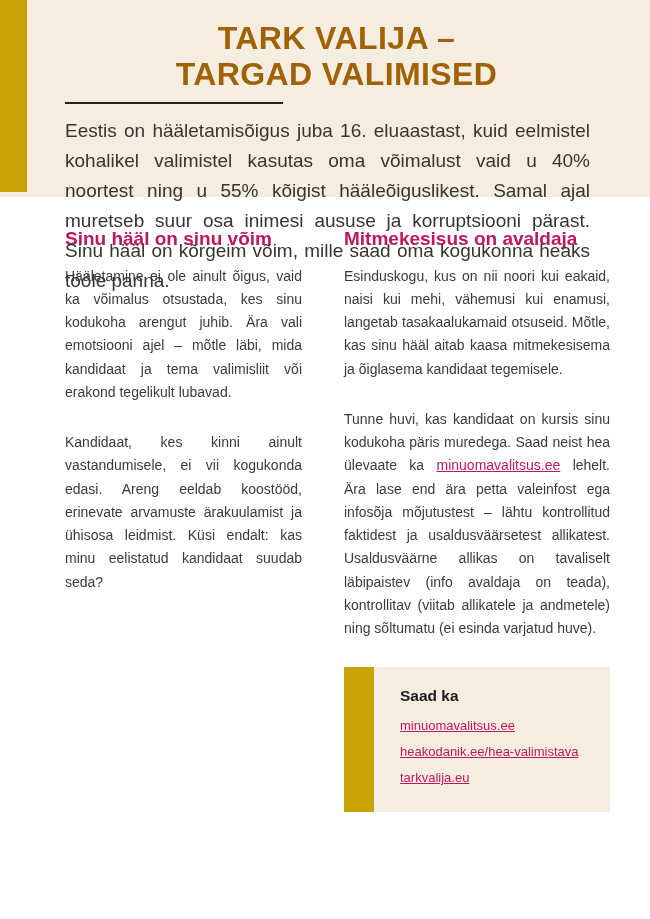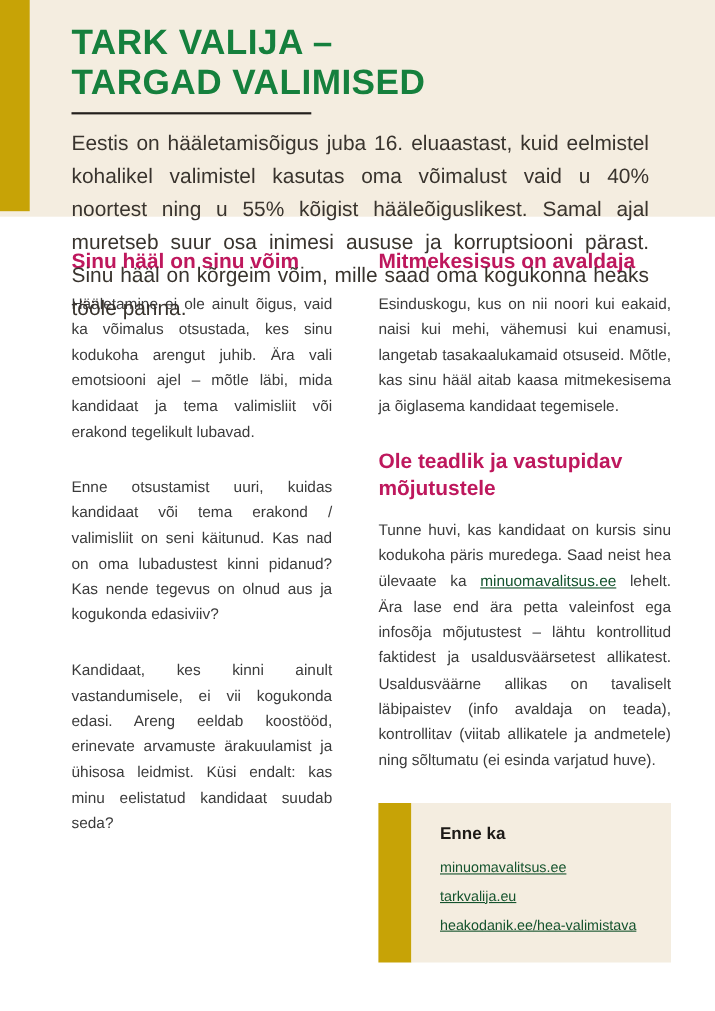--- a/index.html
+++ b/index.html
@@ -26,22 +26,23 @@
     left: 0; top: 0;
     width: 27px;
     height: 192px;
     background: #c7a306;
   }
   h1.page-title {
     font-size: 32px;
     line-height: 1.13;
     font-weight: 800;
     letter-spacing: 0.4px;
-    color: #15803d;
+    color: #a16207;
     text-transform: uppercase;
+    text-align: center;
   }
   .title-underline {
     width: 218px;
     height: 2px;
     background: #24201d;
     margin: 10px 0 12px 0;
   }
   .intro {
     font-size: 19px;
     line-height: 1.58;
@@ -67,21 +68,21 @@
   .section { margin-bottom: 27px; }
   .section p {
     font-size: 14px;
     line-height: 1.66;
     text-align: justify;
     color: #3b3b3b;
     margin-bottom: 14px;
   }
   .section p:last-child { margin-bottom: 0; }
   a.inline-link, a.see-also-link {
-    color: #14532d;
+    color: #be185d;
     text-decoration: underline;
   }
 
   
   .see-also-box {
     display: flex;
     margin-top: 22px;
     min-height: 125px;
   }
   .see-also-gold {
@@ -122,42 +123,40 @@
   </div>
 
   <div class="main">
 
     <div class="column column-left">
       <div class="section">
         <h2 class="section-heading">Sinu hääl on sinu võim</h2>
         <p>Hääletamine ei ole ainult õigus, vaid ka võimalus otsustada, kes sinu kodukoha arengut juhib. Ära vali emotsiooni ajel – mõtle läbi, mida kandidaat ja tema valimisliit või erakond tegelikult lubavad.</p>
       </div>
       <div class="section">
-        <p>Enne otsustamist uuri, kuidas kandidaat või tema erakond / valimisliit on seni käitunud. Kas nad on oma lubadustest kinni pidanud? Kas nende tegevus on olnud aus ja kogukonda edasiviiv?</p>
       </div>
       <div class="section">
         <p>Kandidaat, kes kinni ainult vastandumisele, ei vii kogukonda edasi. Areng eeldab koostööd, erinevate arvamuste ärakuulamist ja ühisosa leidmist. Küsi endalt: kas minu eelistatud kandidaat suudab seda?</p>
       </div>
     </div>
 
     <div class="column column-right">
       <div class="section">
         <h2 class="section-heading">Mitmekesisus on avaldaja</h2>
         <p>Esinduskogu, kus on nii noori kui eakaid, naisi kui mehi, vähemusi kui enamusi, langetab tasakaalukamaid otsuseid. Mõtle, kas sinu hääl aitab kaasa mitmekesisema ja õiglasema kandidaat tegemisele.</p>
       </div>
       <div class="section">
-        <h2 class="section-heading">Ole teadlik ja vastupidav mõjutustele</h2>
         <p><span>Tunne huvi, kas kandidaat on kursis sinu kodukoha päris muredega. Saad neist hea ülevaate ka </span><a href="#" class="inline-link">minuomavalitsus.ee</a><span> lehelt. Ära lase end ära petta valeinfost ega infosõja mõjutustest – lähtu kontrollitud faktidest ja usaldusväärsetest allikatest. Usaldusväärne allikas on tavaliselt läbipaistev (info avaldaja on teada), kontrollitav (viitab allikatele ja andmetele) ning sõltumatu (ei esinda varjatud huve).</span></p>
       </div>
 
       <div class="see-also-box">
         <div class="see-also-gold"></div>
         <div class="see-also-content">
-          <div class="see-also-heading">Enne ka</div>
+          <div class="see-also-heading">Saad ka</div>
           <a href="#" class="see-also-link">minuomavalitsus.ee</a>
+          <a href="#" class="see-also-link">heakodanik.ee/hea-valimistava</a>
           <a href="#" class="see-also-link">tarkvalija.eu</a>
-          <a href="#" class="see-also-link">heakodanik.ee/hea-valimistava</a>
         </div>
       </div>
     </div>
   </div>
 
 </div>
 
 </body></html>

